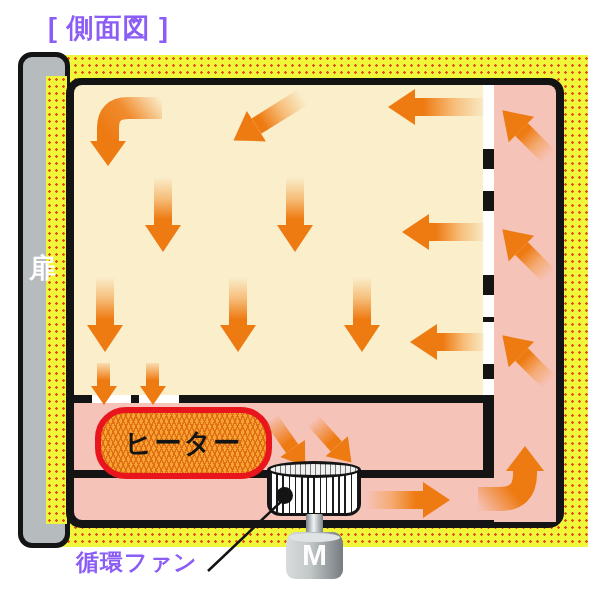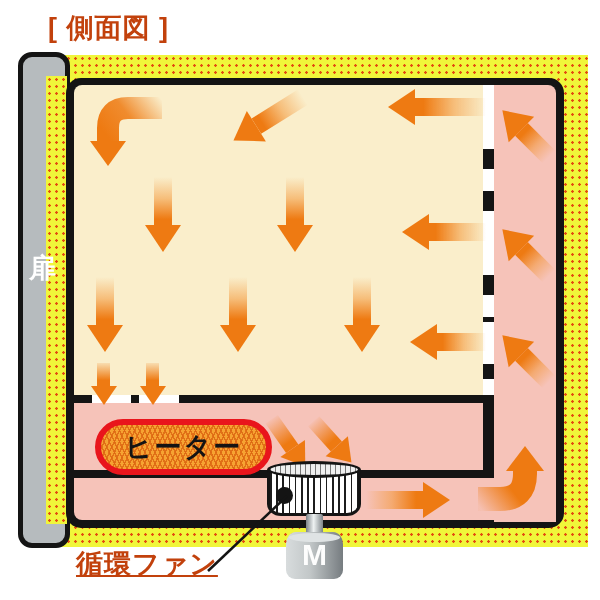--- a/index.html
+++ b/index.html
@@ -24,27 +24,27 @@
     background:#fff;background-image:repeating-linear-gradient(to bottom,#fff 0 22px,#141414 22px 42px);}
   #structure .wall-gap{position:absolute;left:417px;width:11px;height:42px;background:#fff;}
   #structure .duct-right{position:absolute;left:428px;top:7px;width:62px;height:437px;
     background:#f6c3b9;border-radius:0 8px 0 0;}
   #structure .duct-heater{position:absolute;left:8px;top:325px;width:409px;height:67px;background:#f6c3b9;}
   #structure .duct-bottom{position:absolute;left:8px;top:400px;width:482px;height:42px;
     background:#f6c3b9;border-radius:0 0 9px 8px;}
   #structure .floor-gap{position:absolute;top:317px;height:8px;background:#fff;}
 
   
-  #heater{position:absolute;left:95px;top:407px;width:177px;height:56px;box-sizing:border-box;
+  #heater{position:absolute;left:95px;top:407px;width:177px;height:72px;box-sizing:border-box;
     border:6px solid #e9151c;border-radius:31px;
     background-color:#f6a332;
     background-image:
       repeating-linear-gradient(115deg,rgba(221,103,18,.85) 0 1.4px,rgba(0,0,0,0) 1.4px 4.6px),
       repeating-linear-gradient(65deg,rgba(221,103,18,.85) 0 1.4px,rgba(0,0,0,0) 1.4px 4.6px);
-    display:flex;align-items:center;justify-content:center;margin-top:12px;}
+    display:flex;align-items:center;justify-content:center;}
   #heater .txt{font-size:27px;font-weight:bold;color:#141414;letter-spacing:2px;line-height:1;}
 
   
   .fan-body{position:absolute;left:267px;top:468px;width:94px;height:48px;box-sizing:border-box;
     border:3px solid #141414;border-radius:8px 8px 14px 14px/6px 6px 12px 12px;
     background:repeating-linear-gradient(90deg,#1c1c1c 0 1.7px,#ffffff 1.7px 6.2px);}
   .fan-top{position:absolute;left:267px;top:461px;width:94px;height:17px;box-sizing:border-box;
     border:3px solid #141414;border-radius:50%;
     background:repeating-linear-gradient(90deg,#777 0 1.2px,#efefef 1.2px 5px);}
   .fan-hub{position:absolute;left:276px;top:487px;width:17px;height:17px;border-radius:50%;background:#141414;}
@@ -62,25 +62,25 @@
   .arrow .b{flex:1;height:18px;
     background:linear-gradient(90deg,rgba(239,125,21,0) 0%,rgba(243,150,55,.55) 45%,#ee7a12 88%);}
   .arrow .h{width:0;height:0;border-left:27px solid #ee7a12;
     border-top:18px solid rgba(0,0,0,0);border-bottom:18px solid rgba(0,0,0,0);}
   .arrow.mid .b{height:15px;background:linear-gradient(90deg,rgba(239,125,21,.05),#ee7a12 80%);}
   .arrow.mid .h{border-left:22px solid #ee7a12;border-top:15px solid rgba(0,0,0,0);border-bottom:15px solid rgba(0,0,0,0);}
   .arrow.sm .b{height:13px;background:linear-gradient(90deg,rgba(239,125,21,.15),#ee7a12 75%);}
   .arrow.sm .h{border-left:19px solid #ee7a12;border-top:13px solid rgba(0,0,0,0);border-bottom:13px solid rgba(0,0,0,0);}
 
   
-  .lbl{position:absolute;color:#c2410c;font-weight:bold;line-height:1;}
+  .lbl{position:absolute;color:#8b5cf6;font-weight:bold;line-height:1;}
   #title{left:48px;top:15px;font-size:27px;letter-spacing:1px;}
   #door-label{left:29px;top:255px;font-size:27px;color:#fff;}
   #chamber-label{left:272px;top:269px;font-size:29px;letter-spacing:1px;}
-  #fan-label{left:76px;top:551px;font-size:27px;letter-spacing:1px;text-decoration:underline;}
+  #fan-label{left:76px;top:551px;font-size:23px;letter-spacing:1px;}
 
   #overlay{position:absolute;left:0;top:0;pointer-events:none;}
 </style>
 </head>
 <body>
 
 <div id="canvas">
 
   <div id="insulation" class="dotted"></div>
 

